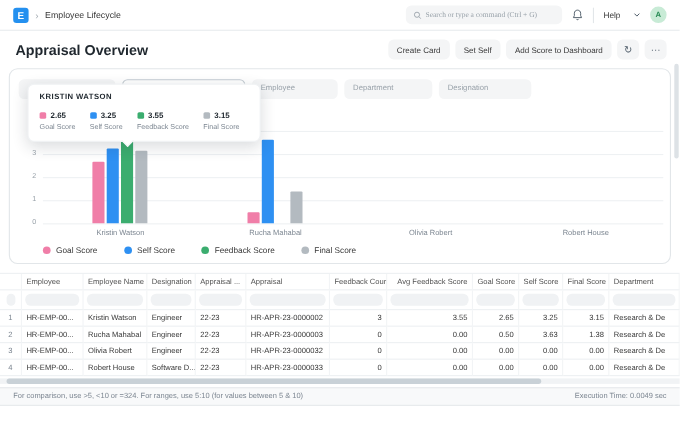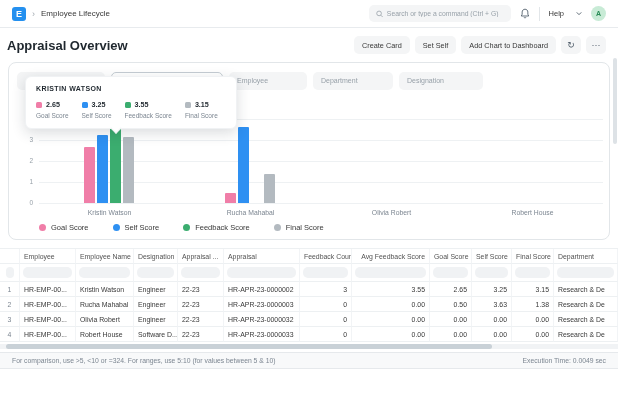--- a/index.html
+++ b/index.html
@@ -11,31 +11,31 @@
   .navbar { position:absolute; top:0; left:0; right:0; height:28px; background:#fff;
     border-bottom:1px solid #E8EBEE; display:flex; align-items:center; padding:0 12px; }
   .logo { width:14px; height:14px; border-radius:3px; background:#2490EF; color:#fff;
     font-size:9px; font-weight:bold; display:flex; align-items:center; justify-content:center; }
   .crumb-chev { color:#A1A9B0; font-size:9px; margin:0 6px; }
   .breadcrumb { font-size:8px; font-weight:500; color:#383838; }
   .nav-right { margin-left:auto; display:flex; align-items:center; gap:9px; }
   .searchbox { width:142px; height:17px; background:#F4F5F6; border:none; border-radius:5px;
     display:flex; align-items:center; padding:0 7px; gap:4px; }
   .searchbox input { border:none; background:transparent; outline:none; width:100%;
-    font-size:6.8px; color:#98A1A9; font-family:Liberation Sans, sans-serif; }
+    font-size:6.8px; color:#98A1A9; font-family:Liberation Serif, serif; }
   .searchbox input::placeholder { color:#98A1A9; }
   .nav-divider { width:1px; height:14px; background:#E2E6E9; }
   .help { font-size:7.5px; color:#383838; display:flex; align-items:center; gap:12px; }
   .avatar { width:15px; height:15px; border-radius:50%; background:#C8EBD6; color:#278A54;
     font-size:7px; font-weight:bold; display:flex; align-items:center; justify-content:center; }
   svg.ic { display:block; }
 
   
   .page-header { position:absolute; top:30px; left:0; right:0; height:30px;
-    display:flex; align-items:center; padding:0 12px 0 7px; }
+    display:flex; align-items:center; padding:0 12px 0 14px; }
   .page-title { font-size:13px; font-weight:bold; color:#1F272E; }
   .actions { margin-left:auto; display:flex; align-items:center; gap:5px; }
   .btn { background:#F4F5F6; border:none; border-radius:5px; height:18px; padding:0 8px;
     font-size:7.3px; color:#383838; font-family:"Liberation Sans", sans-serif; white-space:nowrap; cursor:pointer; }
   .icon-btn { width:20px; padding:0; display:flex; align-items:center; justify-content:center;
     font-size:9px; color:#4C5A67; }
 
   
   .card { position:absolute; top:62px; left:8px; width:602px; height:178px;
     border:1px solid #E2E6E9; border-radius:8px; background:#fff; }
@@ -119,21 +119,21 @@
       <div class="avatar">A</div>
     </div>
   </div>
 
   <div class="page-header">
     <span class="page-title">Appraisal Overview</span>
     <div class="actions">
       <span style="display:flex;gap:5px;">
           <button class="btn">Create Card</button>
           <button class="btn">Set Self</button>
-          <button class="btn">Add Chart to Dashboard</button>
+          <button class="btn">Add Score to Dashboard</button>
         </span>
       <button class="btn icon-btn">
           <span>↻</span>
         </button>
       <button class="btn icon-btn">
           <span>···</span>
         </button>
     </div>
   </div>
 

